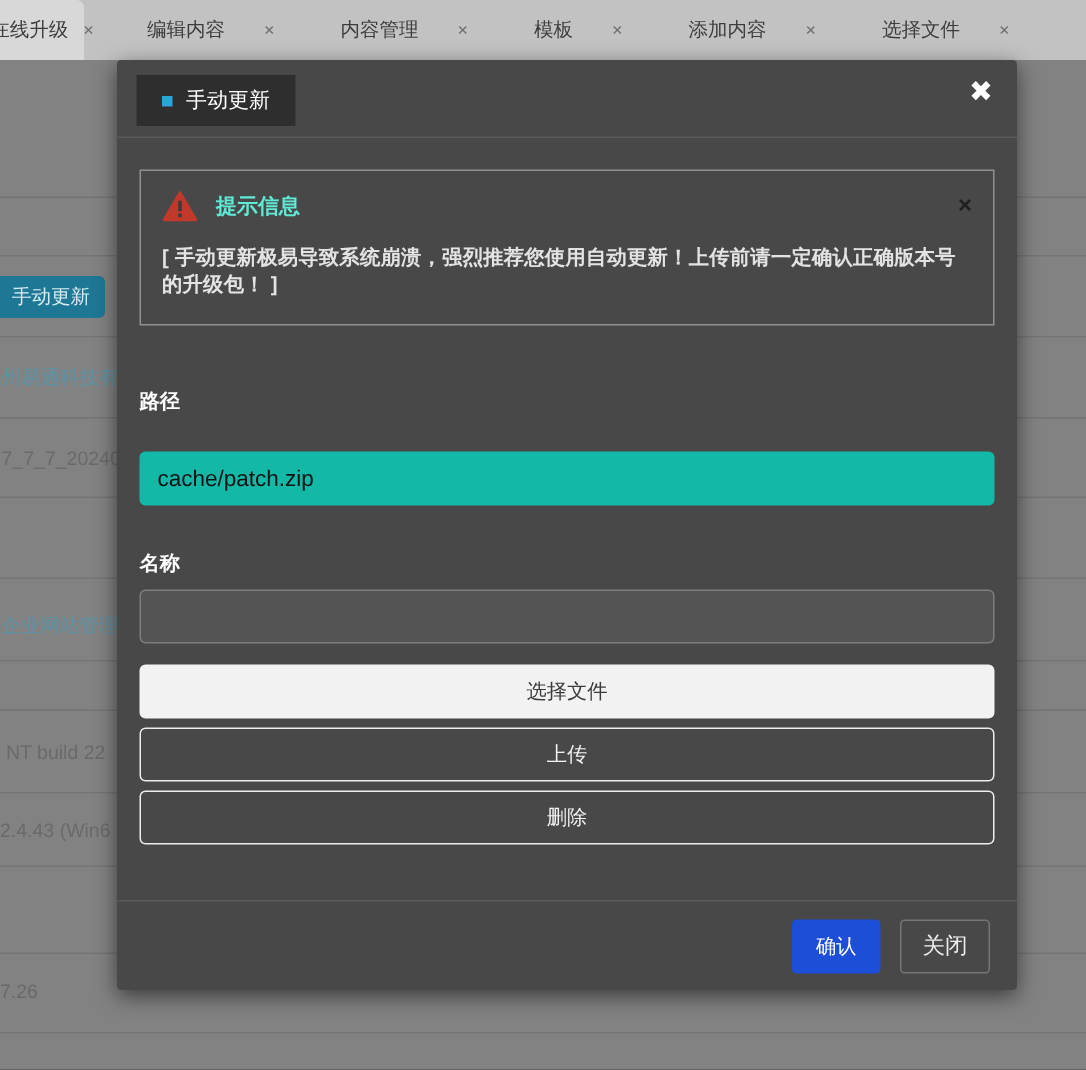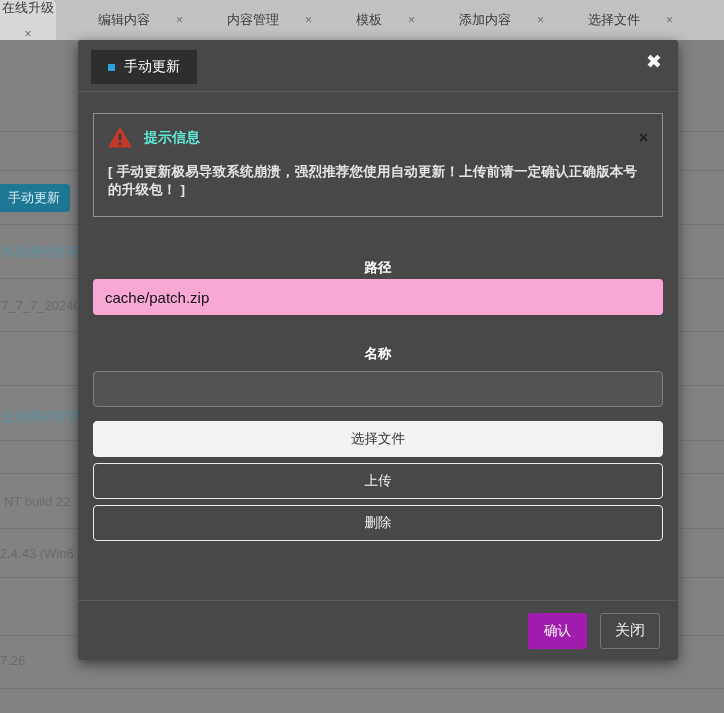--- a/index.html
+++ b/index.html
@@ -16,21 +16,20 @@
     background: #c2c2c2; display: flex; align-items: stretch; z-index: 2;
   }
   .tab {
     display: flex; align-items: center; justify-content: center;
     gap: 26px; padding: 0 22px; height: 40px;
     font-size: 13px; color: #3d3d3d; cursor: default; white-space: nowrap;
   }
   .tab.active {
     background: #d8d8d8; width: 56px; padding: 0 4px; gap: 10px;
     border-radius: 0 5px 0 0;
-    flex-direction: column;
   }
   .tab + .tab { margin-left: 0; }
   .tab:nth-child(2) { margin-left: 20px; }
   .tab .tab-x { color: #6f6f6f; font-size: 12px; }
 
   
   .bg-line { position: absolute; left: 0; width: 724px; height: 1px; background: #747474; z-index: 1; }
   .bg-text { position: absolute; font-size: 13px; z-index: 1; white-space: nowrap; }
   .bg-text.link { color: #5e93a6; }
   .bg-text.plain { color: #6a6a6a; }
@@ -61,25 +60,25 @@
   .modal-body { padding: 0 15px; }
 
   .warning-box {
     margin-top: 21px; border: 1px solid #919191; padding: 13px 14px 17px 14px;
   }
   .warning-head { display: flex; align-items: center; }
   .warning-title { margin-left: 12px; color: #5eead4; font-size: 14px; font-weight: 700; }
   .warning-close { margin-left: auto; color: #1f1f1f; font-size: 16px; font-weight: 700; line-height: 1; cursor: pointer; }
   .warning-msg { margin-top: 15px; color: #e3e3e3; font-size: 13.5px; font-weight: 600; letter-spacing: 0.2px; }
 
-  .field-label { margin-top: 42px; color: #ffffff; font-size: 13.5px; font-weight: 700; text-align: center; }
+  .field-label { margin-top: 42px; color: #ffffff; font-size: 13.5px; font-weight: 700; }
   .field-label.second { margin-top: 30px; }
   .path-input {
-    margin-top: 2px; width: 100%; height: 36px; border: none; border-radius: 4px;
-    background: #f9a8d4; color: #121212; font-size: 15px; padding: 0 12px;
+    margin-top: 24px; width: 100%; height: 36px; border: none; border-radius: 4px;
+    background: #14b8a6; color: #121212; font-size: 15px; padding: 0 12px;
     font-family: "Liberation Sans", "DejaVu Sans", sans-serif;
   }
   .name-input {
     margin-top: 8px; width: 100%; height: 36px; border-radius: 4px;
     border: 1px solid #7e7e7e; background: #545455; color: #eeeeee;
     font-size: 15px; padding: 0 12px;
     font-family: "Liberation Sans", "DejaVu Sans", sans-serif;
   }
   .file-btn-row { margin-top: 14px; display: flex; gap: 6px; flex-direction: column; }
   .btn-choose {
@@ -91,21 +90,21 @@
     background: transparent; color: #f2f2f2; border: 1px solid #ededed; border-radius: 4px;
     height: 36px; padding: 0 13px; font-size: 13.5px; cursor: pointer;
     font-family: "Liberation Sans", "DejaVu Sans", sans-serif;
   }
   .modal-footer {
     position: absolute; bottom: 0; left: 0; right: 0; height: 60px;
     border-top: 1px solid #5a5a5a; display: flex; align-items: center;
     justify-content: flex-end; gap: 13px; padding-right: 18px;
   }
   .btn-confirm {
-    background: #a21caf; color: #ffffff; border: none; border-radius: 3px;
+    background: #1d4ed8; color: #ffffff; border: none; border-radius: 3px;
     height: 36px; padding: 0 16px; font-size: 13.5px; cursor: pointer;
     font-family: "Liberation Sans", "DejaVu Sans", sans-serif;
   }
   .btn-close {
     background: transparent; color: #ededed; border: 1px solid #757575; border-radius: 3px;
     height: 36px; padding: 0 14px; font-size: 15px; cursor: pointer;
     font-family: "Liberation Sans", "DejaVu Sans", sans-serif;
   }
 </style>
 </head>

